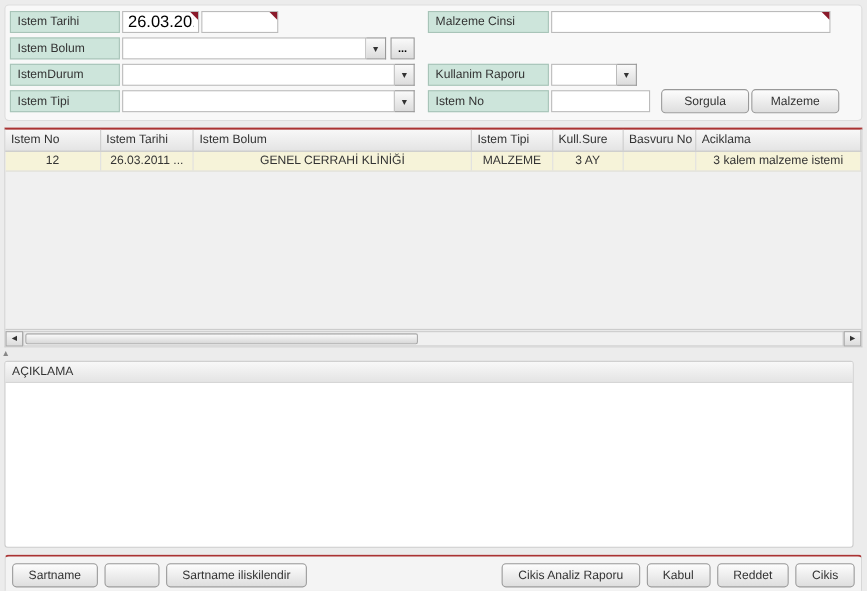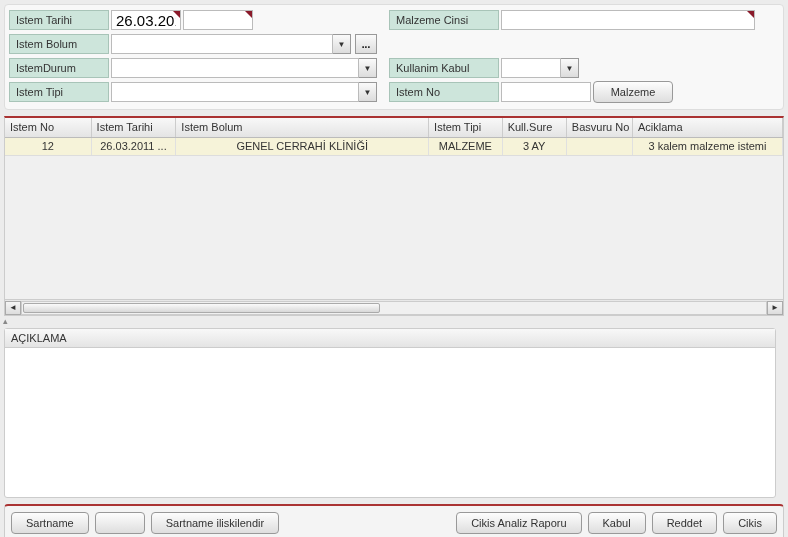--- a/index.html
+++ b/index.html
@@ -259,29 +259,30 @@
     </div>
   </div>
 
   <div class="filter-col">
     <div class="row">
       <div class="label wide">Malzeme Cinsi</div>
       <span class="date-wrap" style="display:inline-block"><input class="text-input" style="width: 254px;" value=""></span>
     </div>
     <div class="row" style="height:22px"></div>
     <div class="row">
-      <div class="label wide">Kullanim Kabul</div>
+      <div class="label wide">Kullanim Raporu</div>
       <div class="combo">
         <input class="combo-input" style="width: 60px;" value="">
         <div class="combo-btn">▼</div>
       </div>
     </div>
     <div class="row">
       <div class="label wide">Istem No</div>
       <input class="text-input" style="width: 90px;" value="">
+      <button class="btn" style="margin-left:8px;width:80px">Sorgula</button>
       <button class="btn" style="width:80px">Malzeme</button>
     </div>
   </div>
 </div>
 
 <div class="grid-wrap">
   <div class="grid-head">
     <div class="gh c1">Istem No</div>
     <div class="gh c2">Istem Tarihi</div>
     <div class="gh c3">Istem Bolum</div>

